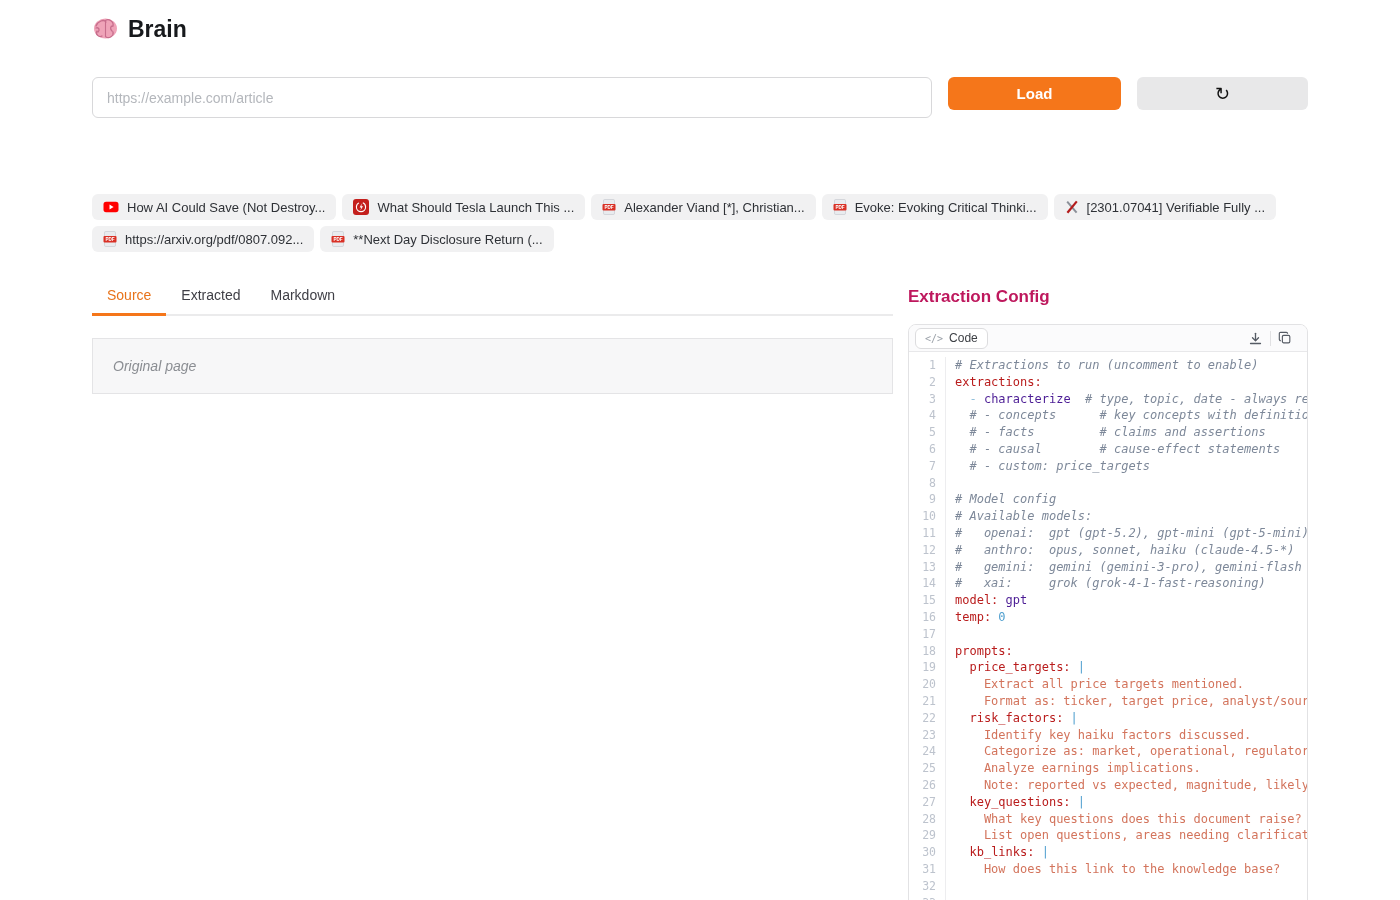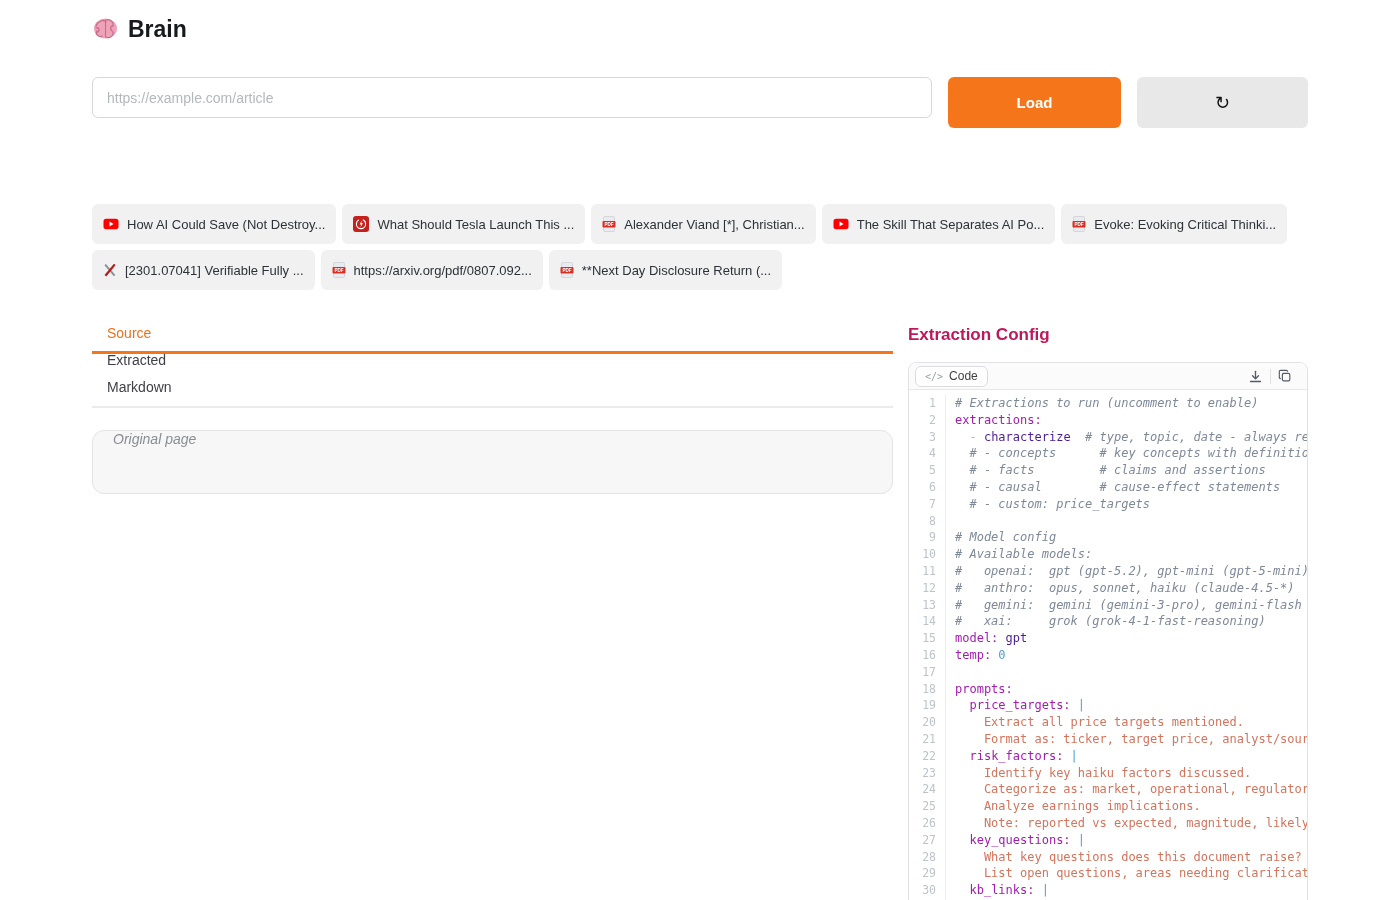--- a/index.html
+++ b/index.html
@@ -18,51 +18,51 @@
 
   
   .url-row { margin-top:31px; display:flex; gap:16px; }
   .url-input {
     flex:1; height:41px; border:1px solid #d8d8da; border-radius:6px;
     padding:0 14px; font-size:14px; color:#333; outline:none;
     font-family:"Liberation Sans",sans-serif;
   }
   .url-input::placeholder { color:#b4b7bc; }
   .btn {
-    height:51px; border:none; border-radius:6px; cursor:pointer;
+    height:33px; border:none; border-radius:6px; cursor:pointer;
     font-family:"Liberation Sans",sans-serif; font-size:15px; font-weight:700;
   }
   .btn-load { width:173px; background:#f5761a; color:#ffffff; }
   .btn-refresh { width:171px; background:#e8e8e9; color:#111; font-size:18px; font-weight:400; }
 
   
   .chips { margin-top:76px; display:flex; flex-wrap:wrap; gap:6px; }
   .chip {
-    display:inline-flex; align-items:center; gap:8px; height:40px;
+    display:inline-flex; align-items:center; gap:8px; height:26px;
     background:#f1f1f2; border-radius:6px; padding:0 11px;
     font-size:13px; color:#2e3136; cursor:pointer; white-space:nowrap;
   }
   .chip .cicon { display:inline-flex; align-items:center; }
 
   
   .columns { margin-top:35px; display:flex; gap:15px; align-items:flex-start; }
   .left-col { flex:1; min-width:0; }
   .right-col { width:400px; flex:none; }
 
   
-  .tabs { display:flex; border-bottom:2px solid #ebebec;flex-direction:column; }
+  .tabs { display:flex; border-bottom:2px solid #ebebec; }
   .tab {
     padding:0 15px 10px; font-size:14px; color:#3f3f46; cursor:pointer;
     border-bottom:3px solid transparent; margin-bottom:-2px;
   }
   .tab.active { color:#e8731a; border-bottom-color:#f5761a; }
 
   .placeholder-box {
-    margin-top:22px; height:64px; display:flex; align-items:flex-start;
-    background:#f7f7f8; border:1px solid #e4e4e6; border-radius:12px;
+    margin-top:22px; height:56px; display:flex; align-items:center;
+    background:#f7f7f8; border:1px solid #e4e4e6; border-radius:0;
     padding:0 20px; font-size:14px; font-style:italic; color:#8a8d92;
   }
 
   
   .panel-title { margin:0 0 17px; font-size:17px; font-weight:700; color:#be185d; }
   .editor { border:1px solid #e2e2e4; border-radius:8px; overflow:hidden; background:#fff; height:800px; }
   .editor-toolbar {
     display:flex; align-items:center; height:27px; padding:0 8px 0 6px;
     background:#fbfbfc; border-bottom:1px solid #e8e8ea;
   }
@@ -84,21 +84,21 @@
   .gutter {
     flex:none; width:37px; text-align:right; padding-right:9px;
     color:#bdc3cd; border-right:1px solid #ededef; font-size:11.5px;
     user-select:none; min-height:580px;
   }
   .ln { height:16.8px; }
   .code-col { flex:1; min-width:0; padding-left:9px; overflow:hidden; }
   .code-line { white-space:pre; height:16.8px; }
 
   .tok-comment { color:#7d8899; font-style:italic; }
-  .tok-key     { color:#a21caf; }
+  .tok-key     { color:#b91c1c; }
   .tok-str     { color:#d3745c; }
   .tok-num     { color:#4f9fcf; }
   .tok-dash    { color:#93c1dc; }
   .tok-plain   { color:#4c1d95; }
 </style>
 </head>
 <body>
 
 <div class="container">
 
@@ -143,29 +143,20 @@
       </div>
       <div class="chip">
         <span class="cicon">
           <svg width="14" height="16" viewBox="0 0 14 16">
             <rect x="1.5" y="0.5" width="11" height="15" rx="1.2" fill="#e9ebee" stroke="#c2c6cc" stroke-width="0.6"></rect>
             <rect x="0.5" y="5" width="13" height="6.6" rx="1" fill="#d93025"></rect>
             <text x="7" y="10" font-size="4.6" fill="#fff" text-anchor="middle" font-family="sans-serif" font-weight="bold">PDF</text>
           </svg>
         </span>
         <span>Alexander Viand [*], Christian...</span>
-      </div>
-      <div class="chip">
-        <span class="cicon">
-          <svg width="16" height="16" viewBox="0 0 16 16">
-            <rect x="0.5" y="2.8" width="15" height="10.4" rx="2.6" fill="#ff0000"></rect>
-            <path d="M6.5 5.6 L10.6 8 L6.5 10.4 Z" fill="#fff"></path>
-          </svg>
-        </span>
-        <span>The Skill That Separates AI Po...</span>
       </div>
       <div class="chip">
         <span class="cicon">
           <svg width="14" height="16" viewBox="0 0 14 16">
             <rect x="1.5" y="0.5" width="11" height="15" rx="1.2" fill="#e9ebee" stroke="#c2c6cc" stroke-width="0.6"></rect>
             <rect x="0.5" y="5" width="13" height="6.6" rx="1" fill="#d93025"></rect>
             <text x="7" y="10" font-size="4.6" fill="#fff" text-anchor="middle" font-family="sans-serif" font-weight="bold">PDF</text>
           </svg>
         </span>
         <span>Evoke: Evoking Critical Thinki...</span>

